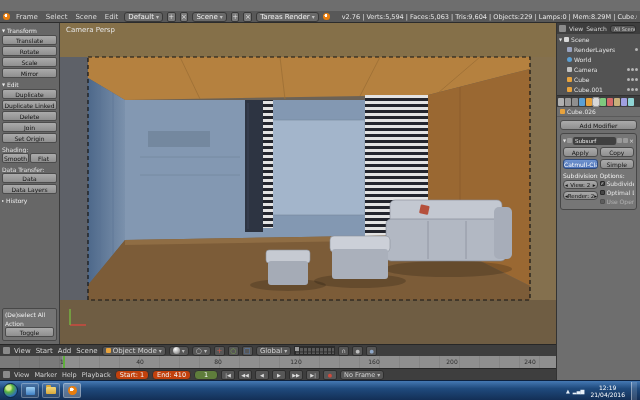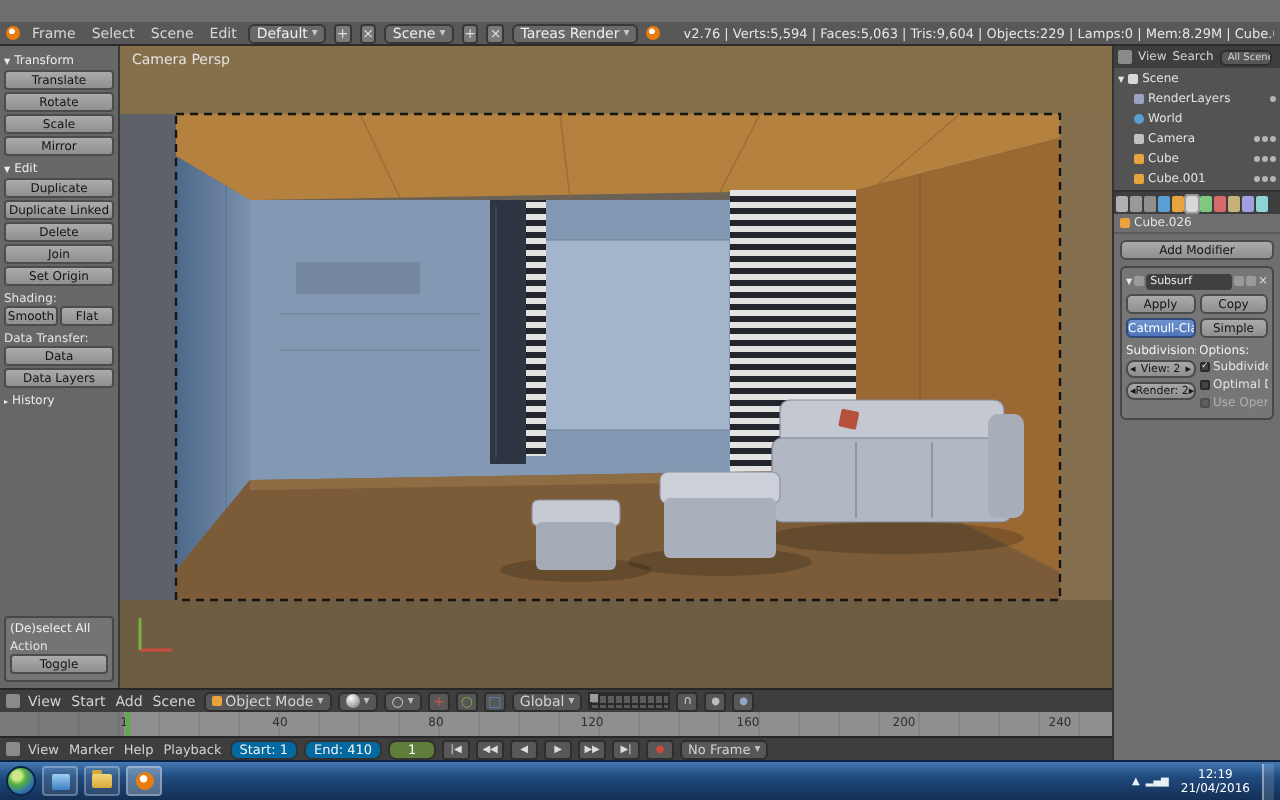--- a/index.html
+++ b/index.html
@@ -69,21 +69,21 @@
 
   
   .timeline-strip { position:absolute; top:356px; left:0; width:556px; height:12px;
     background:repeating-linear-gradient(90deg,#8f8f8f 0 19px,#858585 19px 20px); overflow:hidden; }
   .pre-range { position:absolute; left:0; top:0; width:62px; height:12px; background:rgba(60,60,60,.25); }
   .tick { position:absolute; top:2px; transform:translateX(-50%); font-size:6px; color:#2e2e2e; }
   .cur-frame-line { position:absolute; top:0; width:2px; height:12px; background:#5fae3c; }
   .timeline-header { position:absolute; top:368px; left:0; width:556px; height:12px; background:#3e3e3e;
     border-top:1px solid #272727; display:flex; align-items:center; gap:3px; padding:0 3px;
     font-size:6.5px; color:#d2d2d2; white-space:nowrap; overflow:hidden; }
-  .field { background:#0369a1; border:1px solid #323232; border-radius:4px; height:10px;
+  .field { background:#c2410c; border:1px solid #323232; border-radius:4px; height:10px;
     display:flex; align-items:center; padding:0 4px; color:#f2f2f2; }
   .field.frame { background:#5f7d3b; color:#fff; min-width:24px; justify-content:center; }
   .pb-btn { width:14px; height:10px; background:#575757; border:1px solid #2e2e2e; border-radius:2px;
     font-size:5px; line-height:9px; text-align:center; color:#dcdcdc; }
   .rec { color:#cf4a3d; }
 
   
   .rightpanel { position:absolute; top:23px; left:556px; width:84px; height:357px; background:#6e6e6e;
     border-left:1px solid #333; overflow:hidden; }
   .outliner { height:73px; background:#535353; border-bottom:1px solid #303030; overflow:hidden; }

